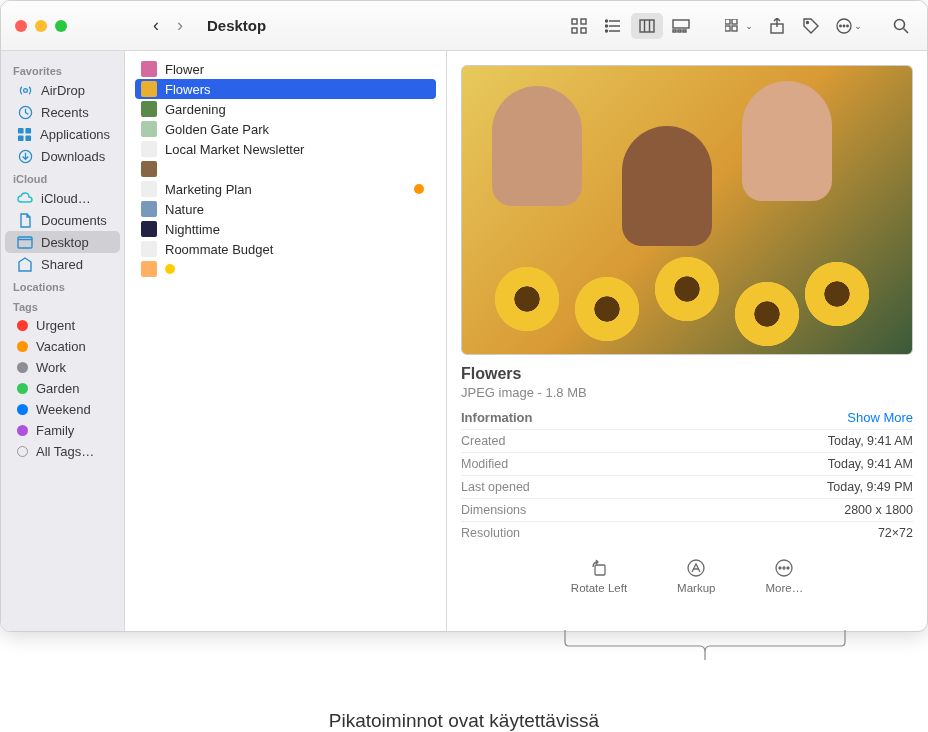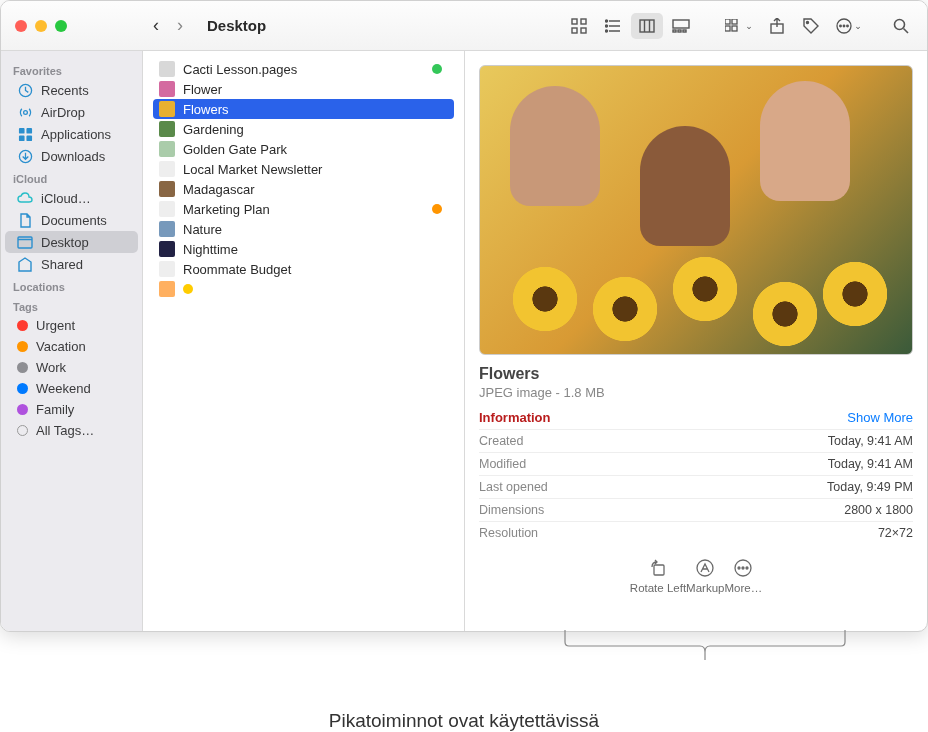--- a/index.html
+++ b/index.html
@@ -11,47 +11,47 @@
 .dot.r{background:#ff5f57;} .dot.y{background:#febc2e;} .dot.g{background:#28c840;}
 .nav-arrows{display:flex;gap:18px;color:#888;font-size:18px;padding:0 10px;}
 .nav-arrows span:first-child{color:#333;}
 .title{font-weight:600;font-size:15px;color:#2a2a2a;margin-left:14px;}
 .spacer{flex:1;}
 .tb-group{display:flex;align-items:center;gap:2px;padding:0 6px;}
 .tb-btn{width:32px;height:26px;display:flex;align-items:center;justify-content:center;color:#555;border-radius:5px;}
 .tb-btn.active{background:#e2e2e2;}
 .tb-sep{width:10px;}
 .content{flex:1;display:flex;overflow:hidden;}
-.sidebar{width:142px;background:#ecebef;border-right:1px solid #d9d9d9;padding:8px 0;font-size:13px;overflow-y:auto;}
+.sidebar{width:124px;background:#ecebef;border-right:1px solid #d9d9d9;padding:8px 0;font-size:13px;overflow-y:auto;}
 .sb-head{font-size:11px;color:#8c8c92;font-weight:600;padding:6px 12px 2px;}
 .sb-item{display:flex;align-items:center;gap:8px;padding:3px 12px;color:#3a3a3c;cursor:default;border-radius:5px;margin:0 4px;}
 .sb-item.sel{background:#cfcfd4;}
 .sb-icon{width:16px;height:16px;display:flex;align-items:center;justify-content:center;color:#2b8fce;font-size:13px;}
 .tag-dot{width:11px;height:11px;border-radius:50%;border:none;}
 .tag-dot.out{border:1.5px solid #9a9a9a;background:transparent;}
 .filelist{width:322px;border-right:1px solid #d9d9d9;padding:8px 10px;font-size:13px;overflow-y:auto;}
 .file-row{display:flex;align-items:center;gap:8px;padding:2px 6px;border-radius:4px;color:#2a2a2a;}
 .file-row.sel{background:#2a62ea;color:#fff;}
 .file-thumb{width:16px;height:16px;border-radius:2px;flex-shrink:0;}
 .file-name{flex:1;white-space:nowrap;overflow:hidden;text-overflow:ellipsis;}
 .row-tag{width:10px;height:10px;border-radius:50%;margin-right:6px;}
 .preview{flex:1;display:flex;flex-direction:column;padding:14px 14px 8px;overflow:hidden;}
 .pv-img{width:100%;height:290px;border-radius:6px;background:linear-gradient(135deg,#e8c95c 0%,#d89a34 50%,#3a5a3a 100%);border:1px solid #ccc;position:relative;overflow:hidden;}
 .sunflower{position:absolute;width:70px;height:70px;border-radius:50%;background:radial-gradient(circle,#5a3810 0%,#5a3810 25%,#f2c430 26%,#f2c430 60%,transparent 61%);}
 .sunflower::before{content:"";position:absolute;inset:-10px;background:radial-gradient(circle,transparent 40%,#f2c430 41%,#f2c430 50%,transparent 51%);}
 .person{position:absolute;width:90px;height:120px;border-radius:45px 45px 20px 20px;}
 .pv-title{font-size:16px;font-weight:600;color:#444;margin-top:10px;}
 .pv-sub{font-size:13px;color:#888;margin-top:2px;}
 .info-head{display:flex;justify-content:space-between;margin-top:10px;font-size:13px;}
-.info-head b{font-weight:600;color:#b91c1c;}
+.info-head b{font-weight:600;color:#737373;}
 .showmore{color:#0a7cff;font-size:13px;}
 .info-row{display:flex;justify-content:space-between;font-size:12.5px;color:#888;padding:4px 0;border-top:1px solid #eee;}
 .info-row:first-of-type{border-top:1px solid #eee;margin-top:4px;}
 .info-val{color:#444;}
-.actions{display:flex;justify-content:center;margin-top:14px;}
+.actions{display:flex;justify-content:center;gap:50px;margin-top:14px;}
 .act{display:flex;flex-direction:column;align-items:center;gap:4px;color:#6a6a6a;font-size:11.5px;}
 .act-icon{width:20px;height:20px;display:flex;align-items:center;justify-content:center;font-size:16px;}
 .caption{text-align:center;font-size:19px;color:#333;margin-top:46px;line-height:1.35;}
 .bracket{position:relative;width:928px;height:30px;}
 .bracket svg{position:absolute;left:560px;top:-2px;}
 </style>
 </head>
 <body>
 
 <div class="window">
@@ -143,34 +143,34 @@
         </svg>
       </div>
   </div>
 
   <div class="content">
     <div class="sidebar" id="sidebar">
         <div class="sb-head">Favorites</div>
         <div class="sb-item">
           <div class="sb-icon">
             <svg width="15" height="15" viewBox="0 0 16 16" fill="none" stroke="#2b8fce" stroke-width="1.4">
+              <circle cx="8" cy="8" r="2"></circle>
+              <path d="M4 12 Q1 8 4 4 M12 12 Q15 8 12 4"></path>
+            </svg>
+          </div>
+          <span>AirDrop</span>
+        </div>
+        <div class="sb-item">
+          <div class="sb-icon">
+            <svg width="15" height="15" viewBox="0 0 16 16" fill="none" stroke="#2b8fce" stroke-width="1.4">
               <circle cx="8" cy="8" r="6.5"></circle>
               <path d="M8 4 L8 8 L11 10"></path>
             </svg>
           </div>
           <span>Recents</span>
-        </div>
-        <div class="sb-item">
-          <div class="sb-icon">
-            <svg width="15" height="15" viewBox="0 0 16 16" fill="none" stroke="#2b8fce" stroke-width="1.4">
-              <circle cx="8" cy="8" r="2"></circle>
-              <path d="M4 12 Q1 8 4 4 M12 12 Q15 8 12 4"></path>
-            </svg>
-          </div>
-          <span>AirDrop</span>
         </div>
         <div class="sb-item">
           <div class="sb-icon">
             <svg width="15" height="15" viewBox="0 0 16 16" fill="#2b8fce">
               <rect x="1" y="1" width="6" height="6" rx="1"></rect>
               <rect x="9" y="1" width="6" height="6" rx="1"></rect>
               <rect x="1" y="9" width="6" height="6" rx="1"></rect>
               <rect x="9" y="9" width="6" height="6" rx="1"></rect>
             </svg>
           </div>
@@ -227,38 +227,37 @@
         </div>
         <div class="sb-item">
           <div class="tag-dot" style="background: rgb(255, 149, 0);"></div>
           <span>Vacation</span>
         </div>
         <div class="sb-item">
           <div class="tag-dot" style="background: rgb(142, 142, 147);"></div>
           <span>Work</span>
         </div>
         <div class="sb-item">
+          <div class="tag-dot" style="background: rgb(52, 199, 89);"></div>
+          <span>Garden</span>
+        </div>
+        <div class="sb-item">
           <div class="tag-dot" style="background: rgb(0, 122, 255);"></div>
           <span>Weekend</span>
         </div>
         <div class="sb-item">
           <div class="tag-dot" style="background: rgb(175, 82, 222);"></div>
           <span>Family</span>
         </div>
         <div class="sb-item">
           <div class="tag-dot out"></div>
           <span>All Tags…</span>
         </div>
       </div>
     <div class="filelist" id="filelist">
-        <div class="file-row">
-          <div class="file-thumb" style="background: rgb(216, 216, 216);"></div>
-          <div class="file-name">Cacti Lesson.pages</div>
-          <div class="row-tag" style="background: rgb(52, 199, 89);"></div>
-        </div>
         <div class="file-row">
           <div class="file-thumb" style="background: rgb(212, 106, 160);"></div>
           <div class="file-name">Flower</div>
         </div>
         <div class="file-row sel">
           <div class="file-thumb" style="background: rgb(232, 176, 48);"></div>
           <div class="file-name">Flowers</div>
         </div>
         <div class="file-row">
           <div class="file-thumb" style="background: rgb(90, 138, 74);"></div>
@@ -267,21 +266,20 @@
         <div class="file-row">
           <div class="file-thumb" style="background: rgb(170, 204, 170);"></div>
           <div class="file-name">Golden Gate Park</div>
         </div>
         <div class="file-row">
           <div class="file-thumb" style="background: rgb(238, 238, 238);"></div>
           <div class="file-name">Local Market Newsletter</div>
         </div>
         <div class="file-row">
           <div class="file-thumb" style="background: rgb(136, 102, 68);"></div>
-          <div class="file-name">Madagascar</div>
         </div>
         <div class="file-row">
           <div class="file-thumb" style="background: rgb(238, 238, 238);"></div>
           <div class="file-name">Marketing Plan</div>
           <div class="row-tag" style="background: rgb(255, 149, 0);"></div>
         </div>
         <div class="file-row">
           <div class="file-thumb" style="background: rgb(119, 153, 187);"></div>
           <div class="file-name">Nature</div>
         </div>

